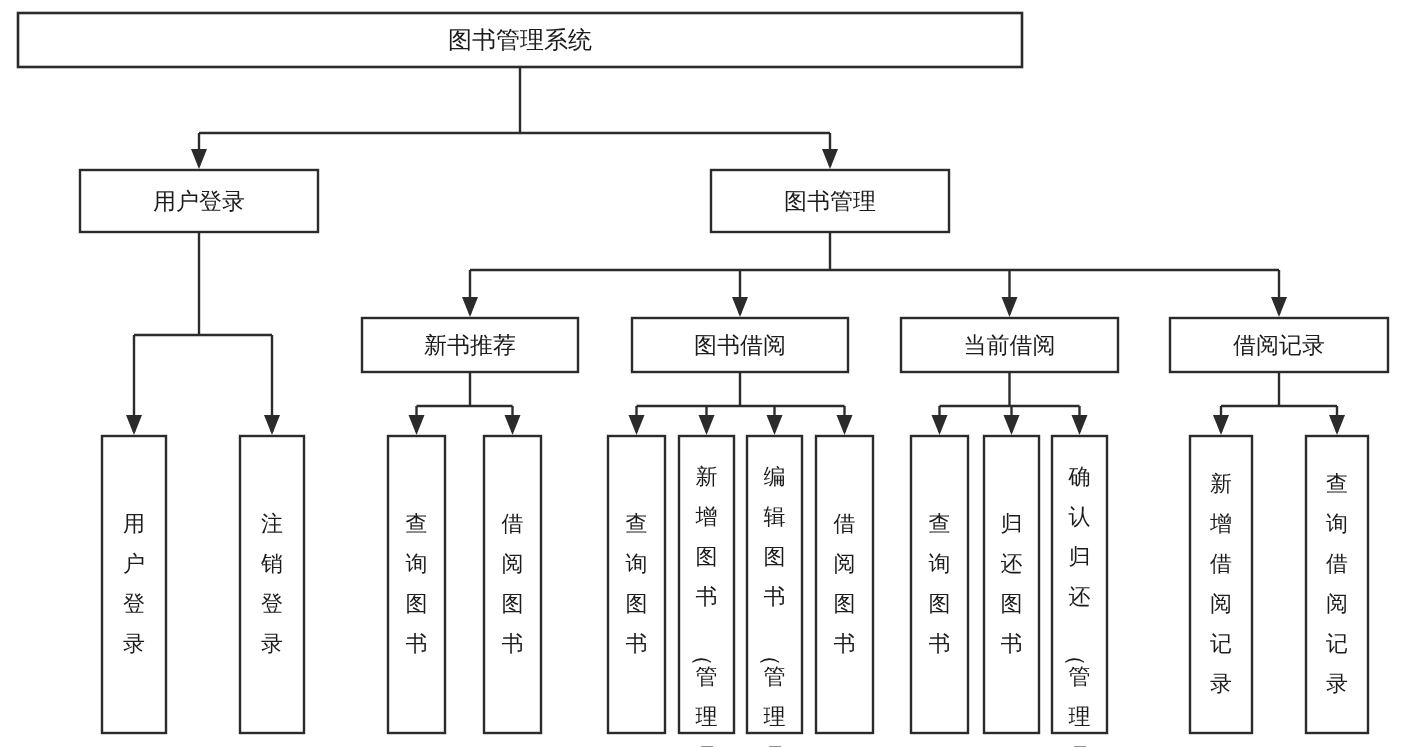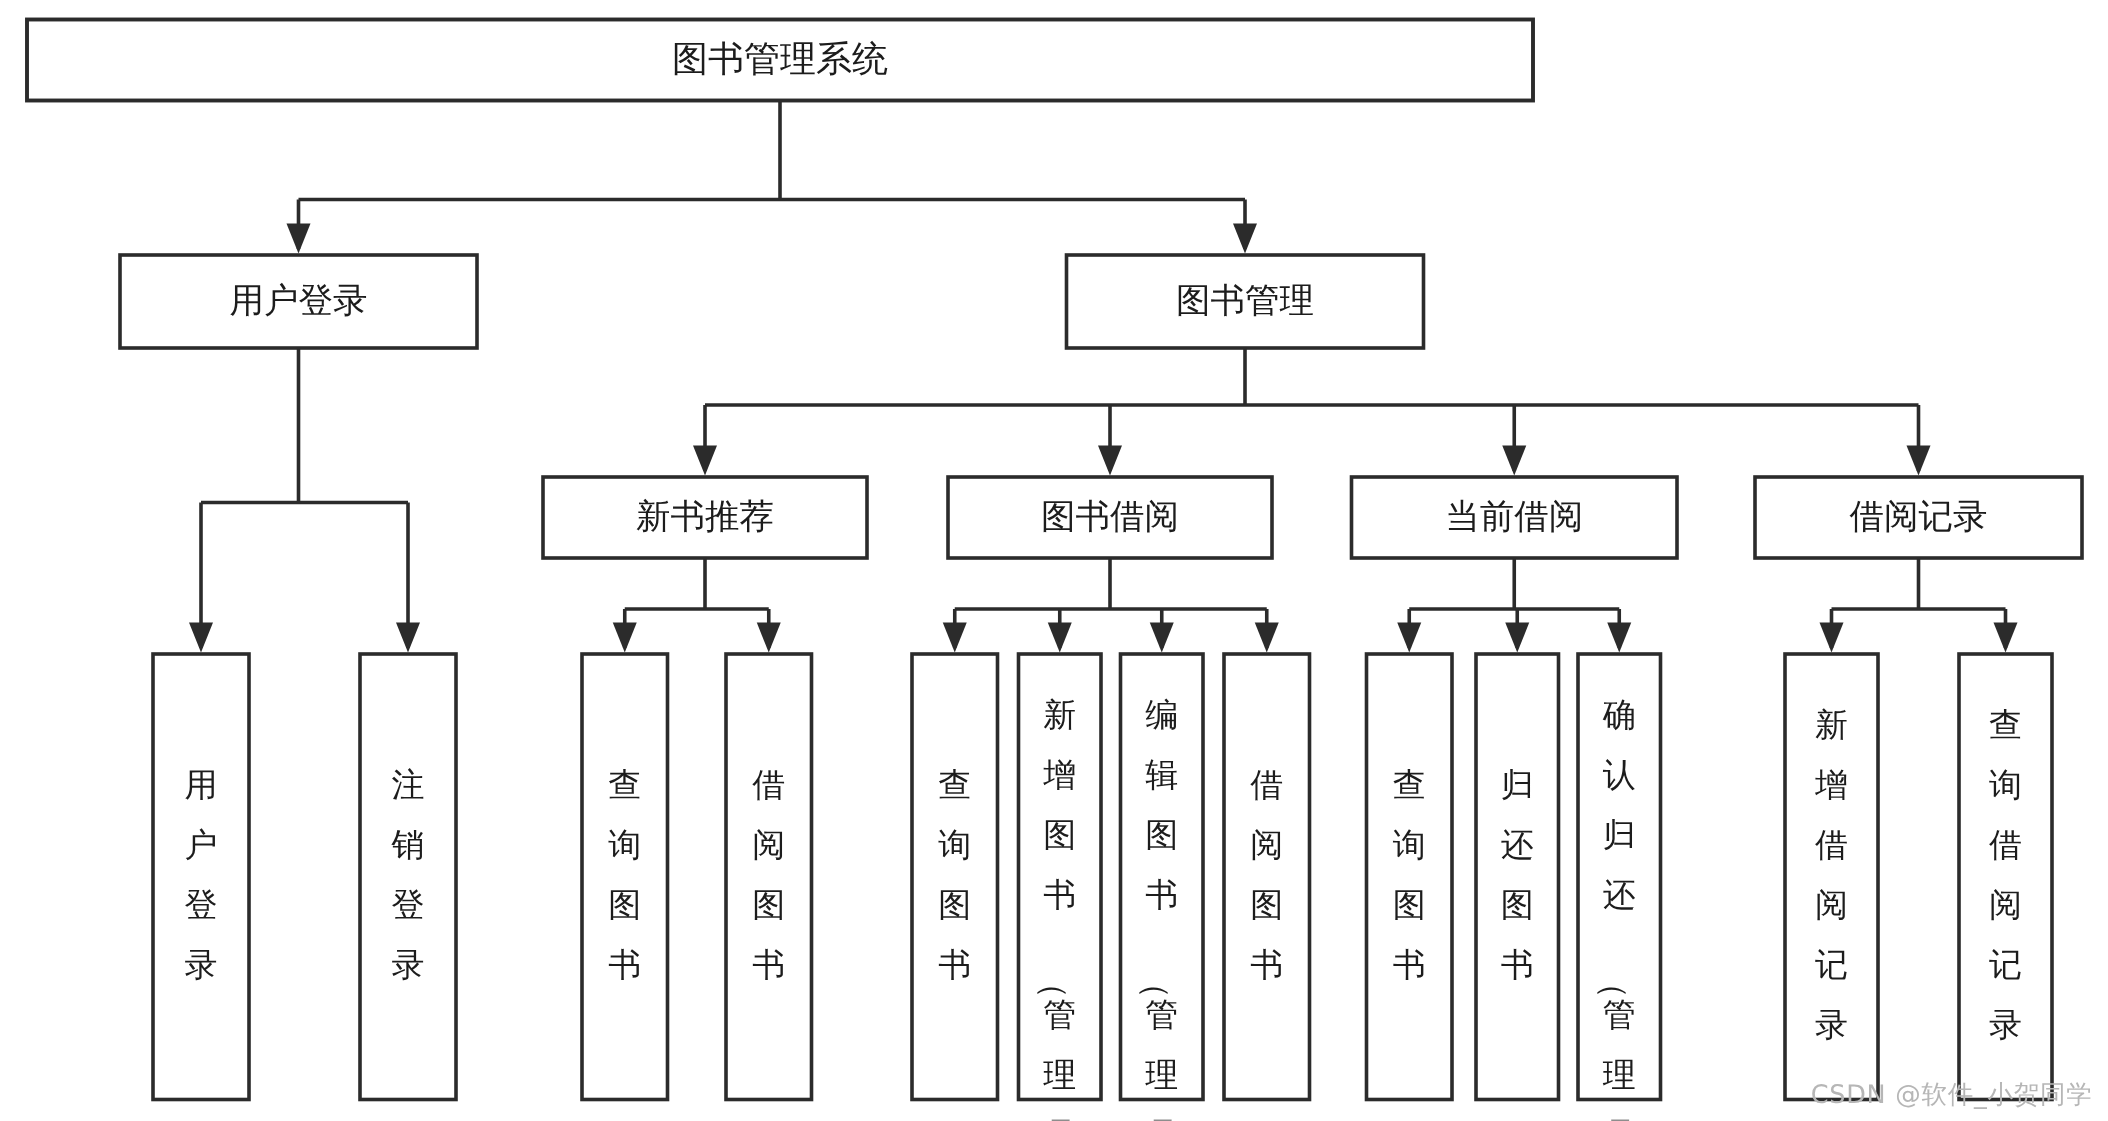--- a/index.html
+++ b/index.html
@@ -213,14 +213,13 @@
           <rect x="1190" y="436" width="62" height="297" class="node-box"></rect>
           <text x="1221" y="484.5" class="leaf-label-char"><tspan x="1221" dy="0">新</tspan><tspan x="1221" dy="40">增</tspan><tspan x="1221" dy="40">借</tspan><tspan x="1221" dy="40">阅</tspan><tspan x="1221" dy="40">记</tspan><tspan x="1221" dy="40">录</tspan></text>
         </g>
         <g>
           <rect x="1306" y="436" width="62" height="297" class="node-box"></rect>
           <text x="1337" y="484.5" class="leaf-label-char"><tspan x="1337" dy="0">查</tspan><tspan x="1337" dy="40">询</tspan><tspan x="1337" dy="40">借</tspan><tspan x="1337" dy="40">阅</tspan><tspan x="1337" dy="40">记</tspan><tspan x="1337" dy="40">录</tspan></text>
         </g>
       </g>
   </svg>
 
-  <div class="watermark">CSDN @软件_小贺同学</div>
 </div>
 
 </body></html>

